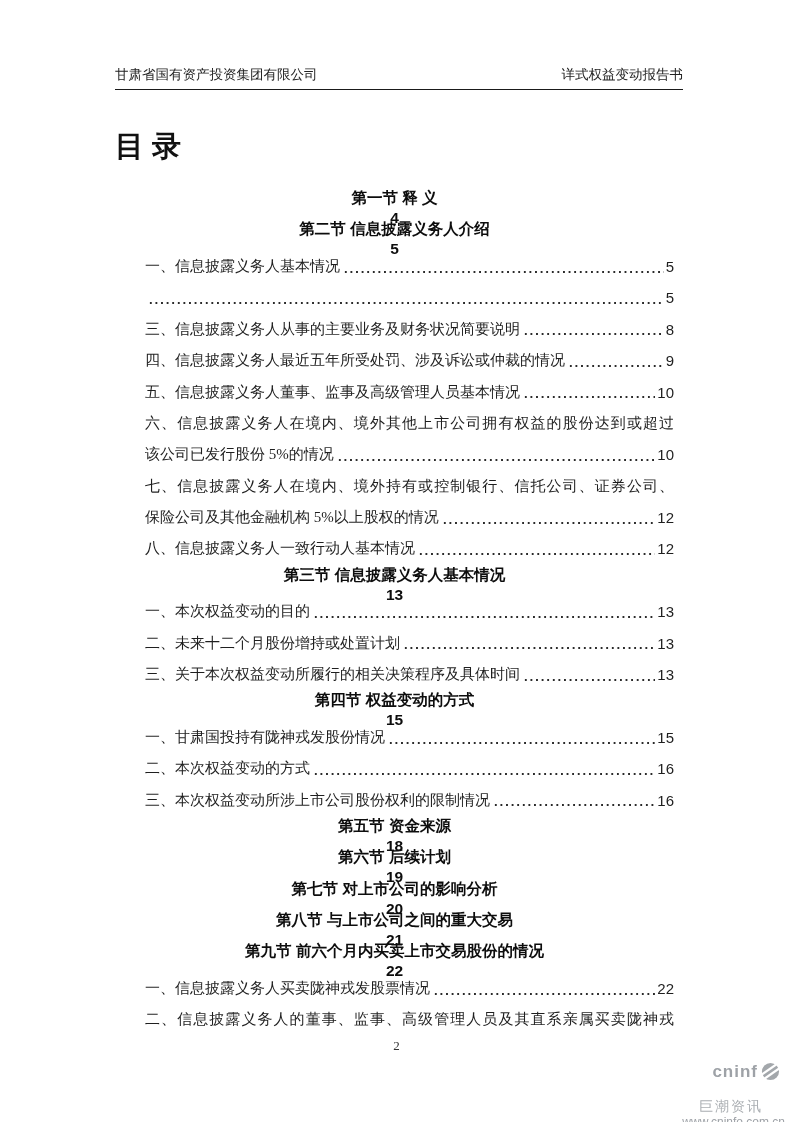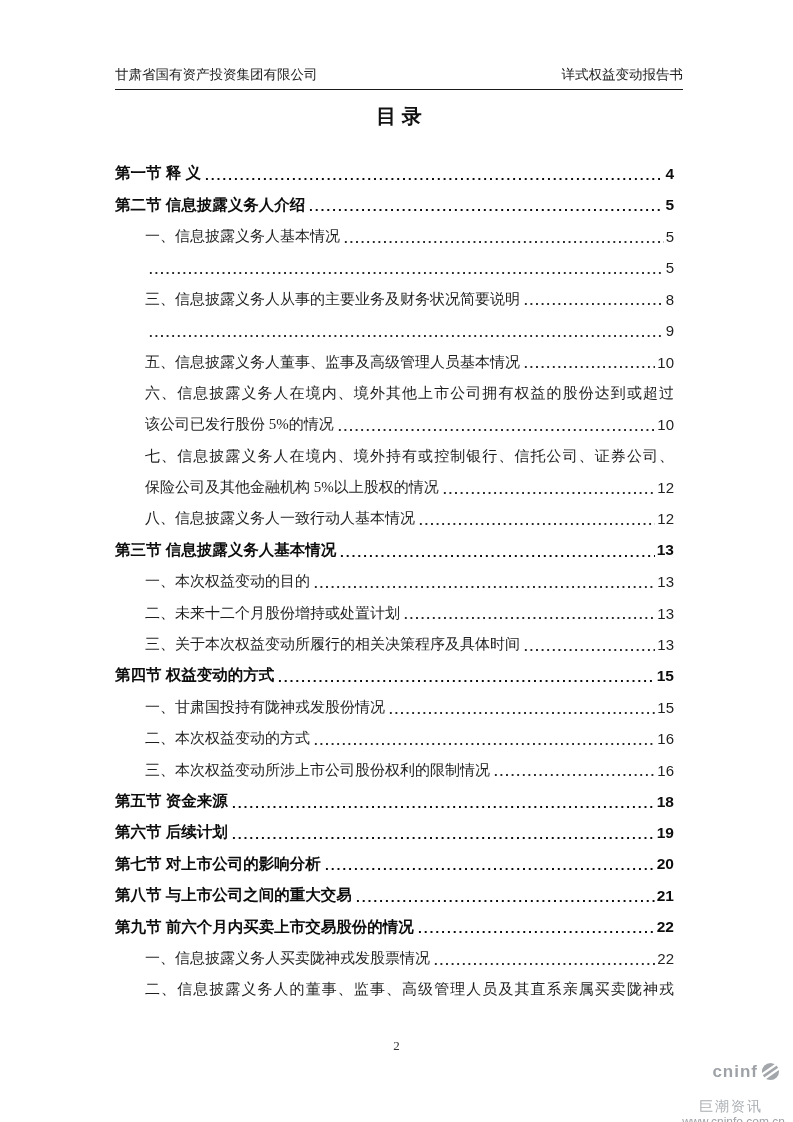--- a/index.html
+++ b/index.html
@@ -21,44 +21,45 @@
     justify-content:space-between;
     align-items:flex-end;
     font-size:13.5px;
     line-height:18px;
     padding-bottom:5px;
     border-bottom:1.6px solid #1a1a1a;
     color:#222;
   }
   
   .doc-title{
-    margin-top:10px;
-    text-align:center;
+    margin-top:40px;
+    text-align:left;
     font-family:"Liberation Sans","DejaVu Sans",sans-serif;
     font-weight:bold;
-    font-size:20px;
+    font-size:29px;
     line-height:32px;
     color:#111;
   }
   
   .toc{margin-top:26px;}
   .row{
     display:flex;
     align-items:center;
     height:31.4px;
     font-size:15px;
     padding-right:9px;
     white-space:nowrap;
   }
   .row .lbl{flex:0 0 auto;}
   .row.lvl0{
     font-family:"Liberation Sans","DejaVu Sans",sans-serif;
     font-weight:bold;
     font-size:15.5px;
     color:#0d0d0d;
+    flex-direction:column;
   }
   .row.lvl1{padding-left:30px;color:#1f1f1f;}
   .row .dots{
     flex:1 1 auto;
     align-self:stretch;
     margin:0 2px 0 3px;
     background-image:radial-gradient(circle,#2a2a2a 1.05px,transparent 1.25px);
     background-size:5.6px 4px;
     background-repeat:repeat-x;
     background-position:left bottom 8.5px;
@@ -153,20 +154,21 @@
       <div class="row lvl1">
     <span class="dots"></span>
     <span class="pg">5</span>
   </div>
       <div class="row lvl1">
     <span class="lbl">三、信息披露义务人从事的主要业务及财务状况简要说明</span>
     <span class="dots"></span>
     <span class="pg">8</span>
   </div>
       <div class="row lvl1">
+    <span class="lbl">四、信息披露义务人最近五年所受处罚、涉及诉讼或仲裁的情况</span>
     <span class="dots"></span>
     <span class="pg">9</span>
   </div>
       <div class="row lvl1">
     <span class="lbl">五、信息披露义务人董事、监事及高级管理人员基本情况</span>
     <span class="dots"></span>
     <span class="pg">10</span>
   </div>
       <div class="row lvl1 fill">
     <span class="lbl">六、信息披露义务人在境内、境外其他上市公司拥有权益的股份达到或超过</span>

